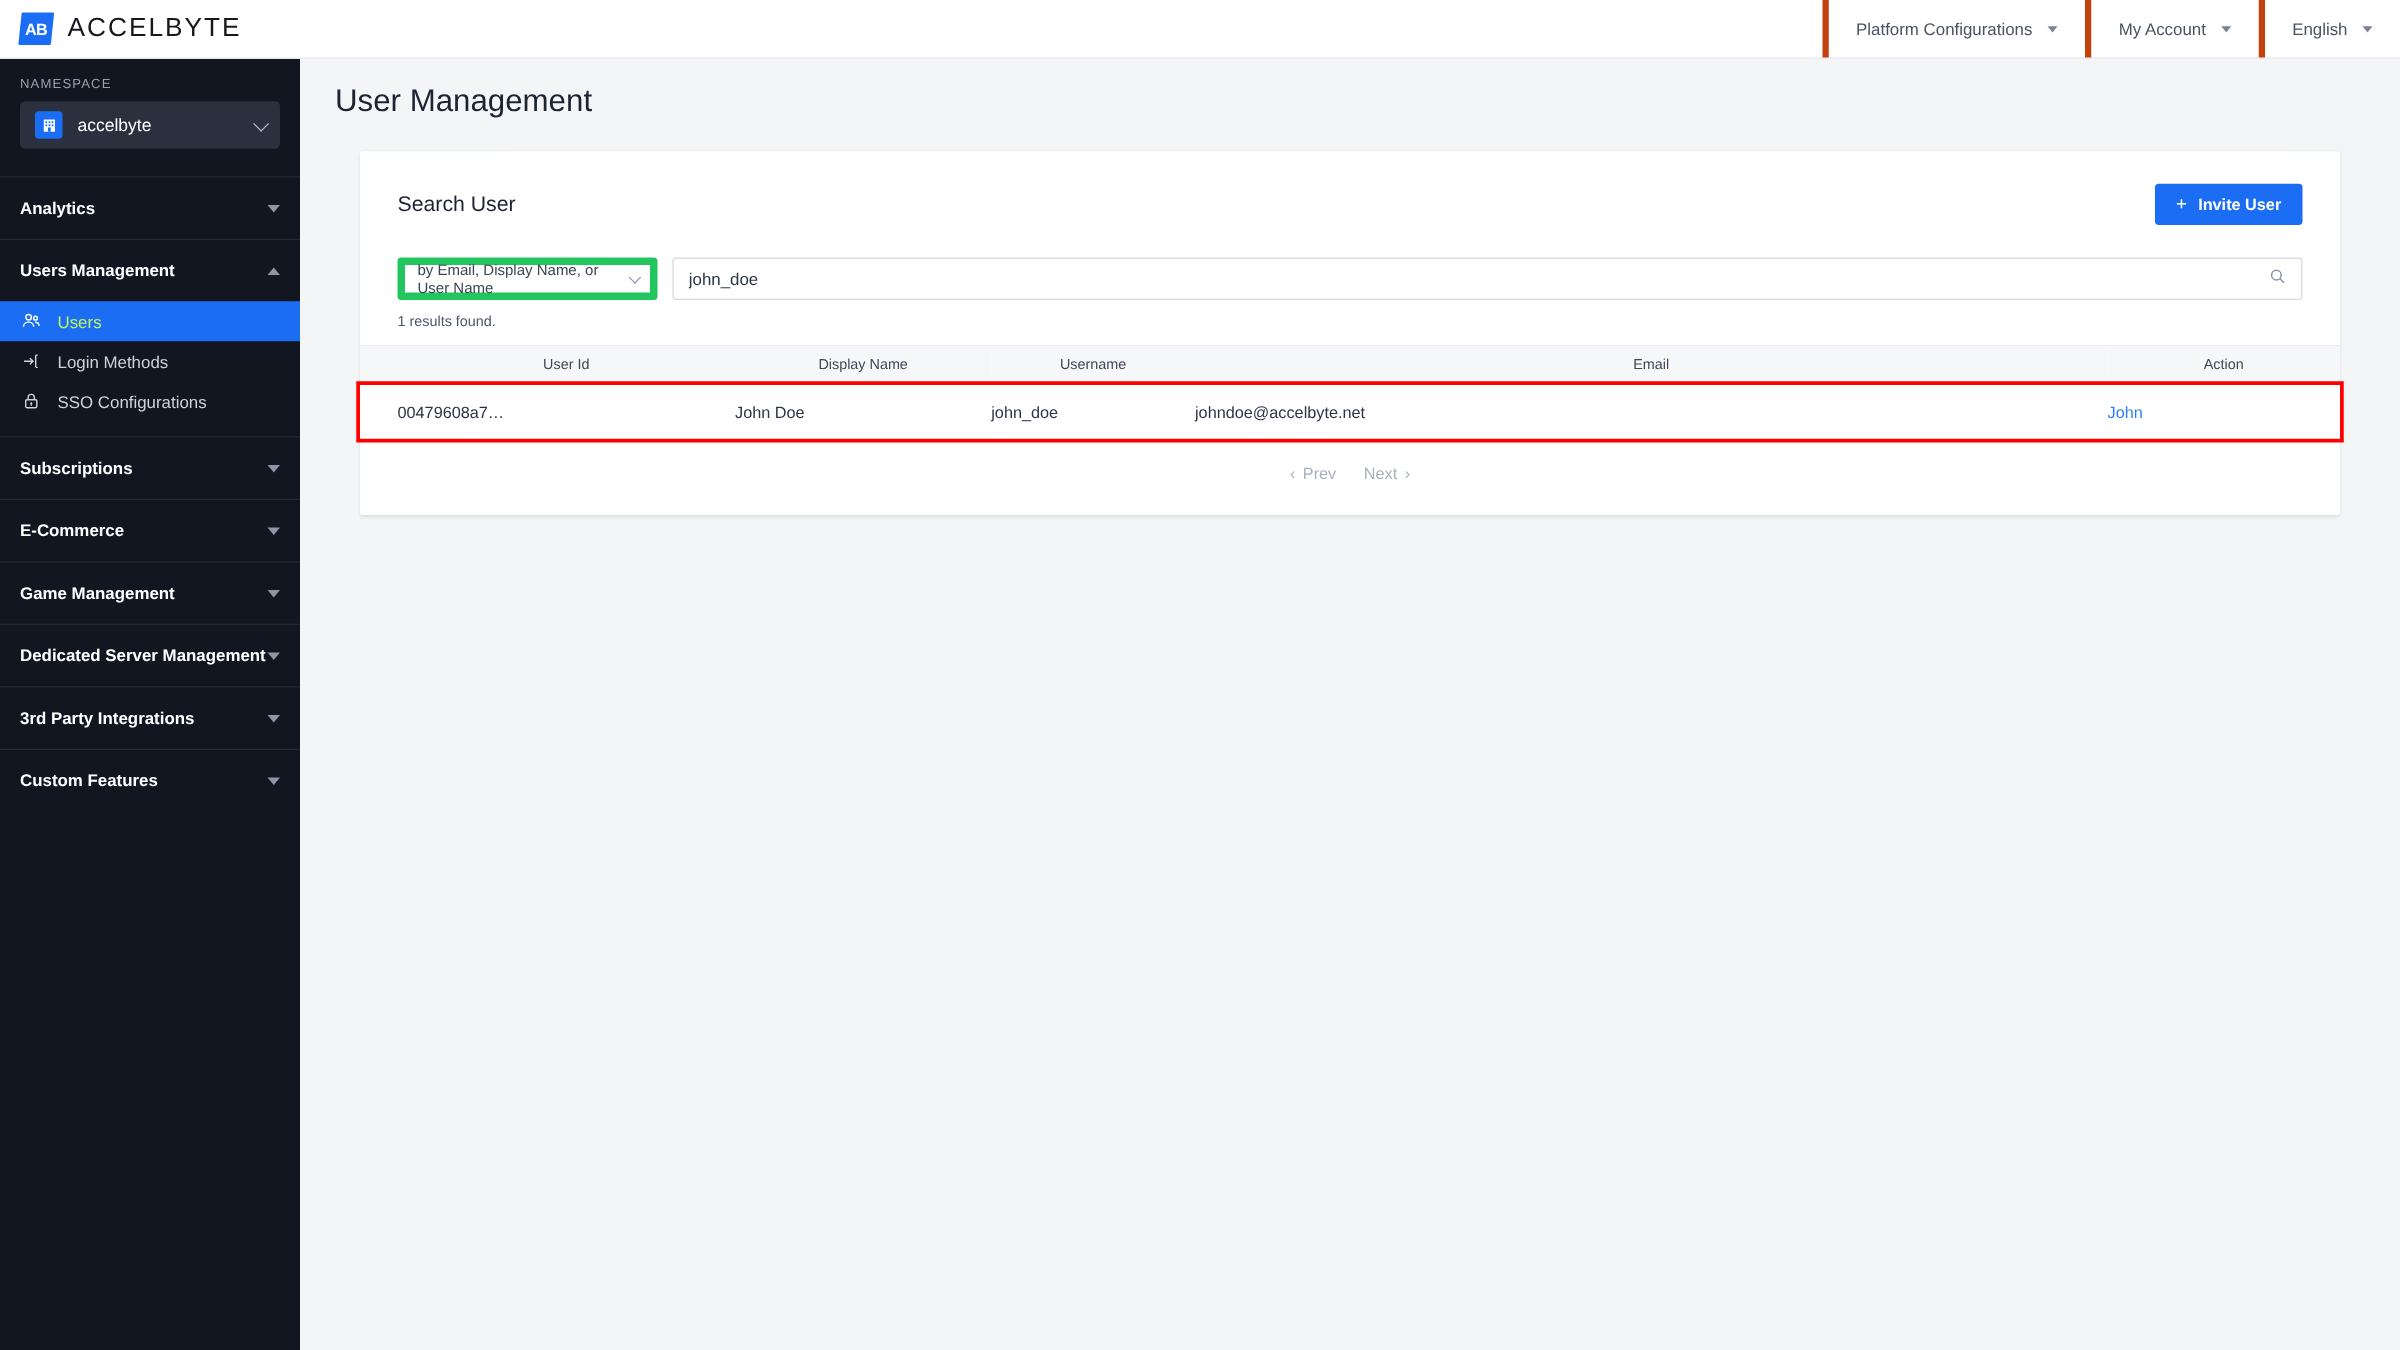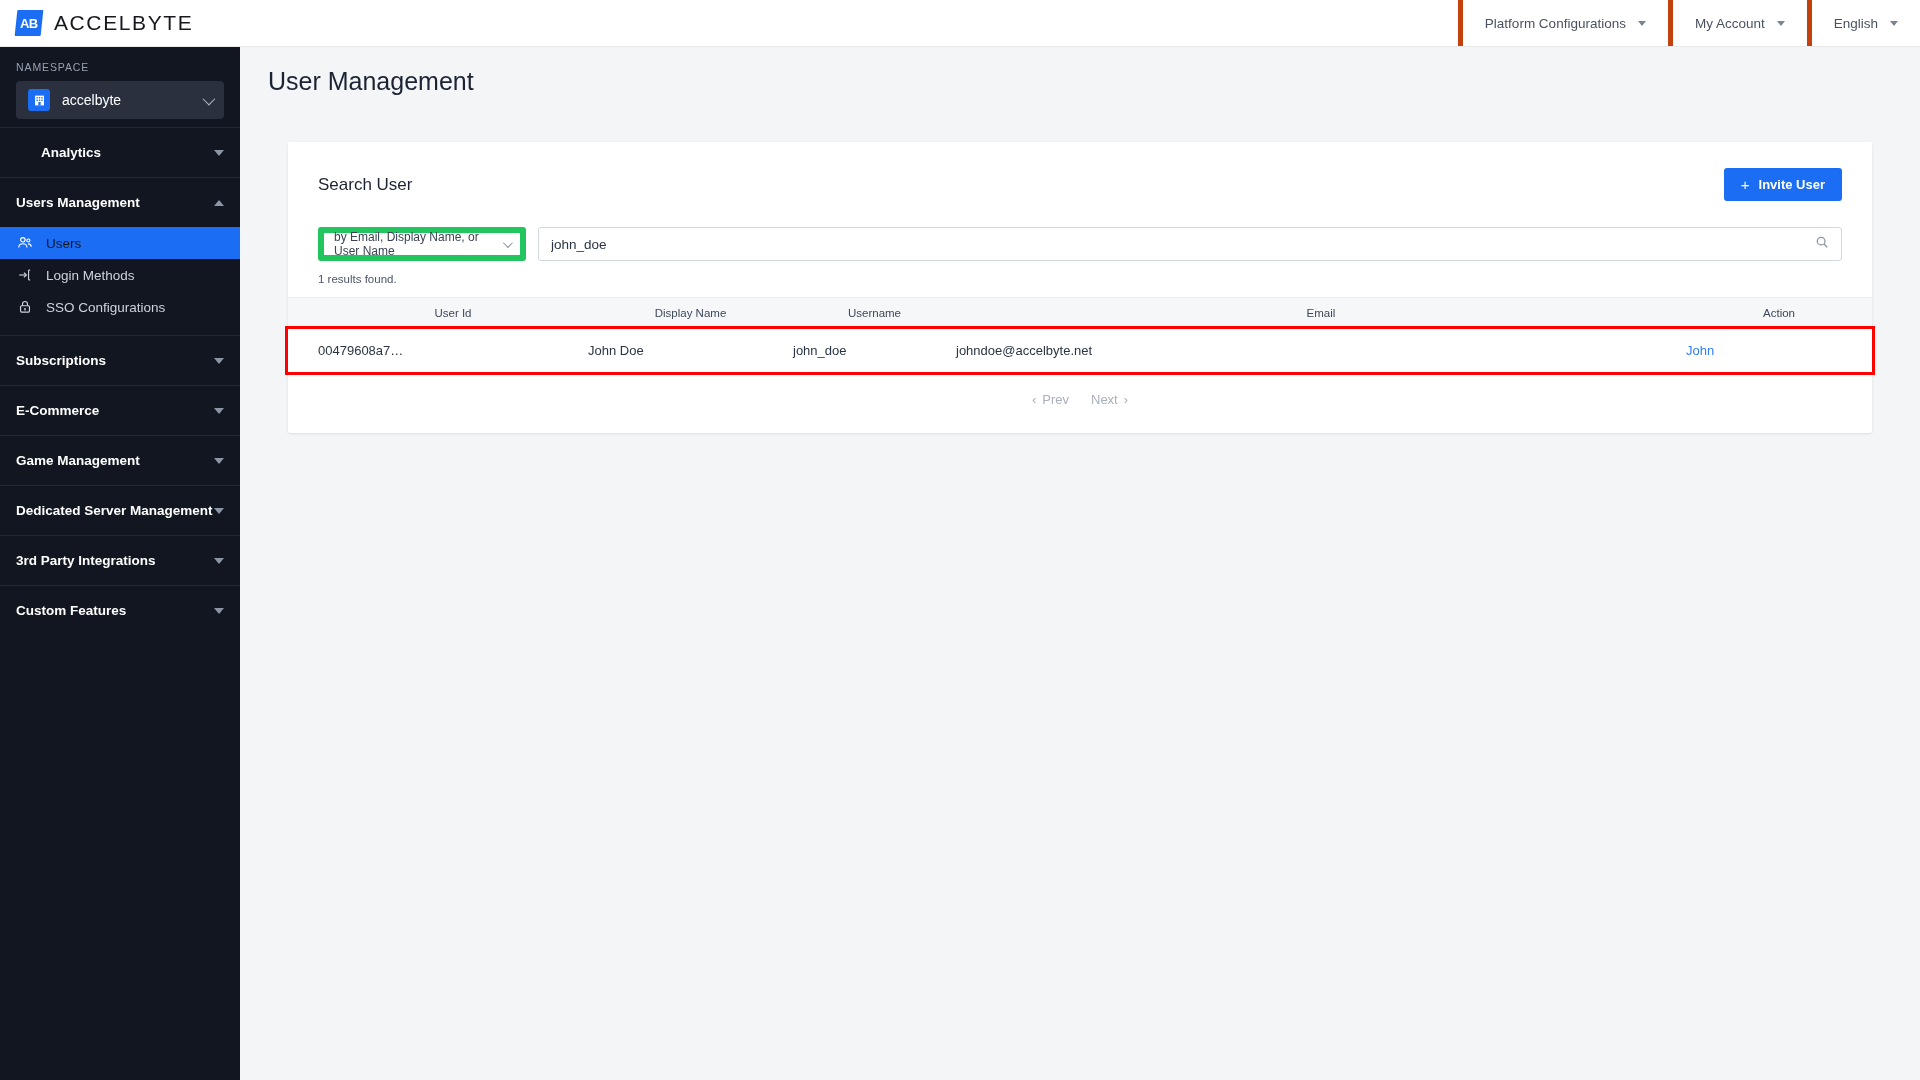--- a/index.html
+++ b/index.html
@@ -112,35 +112,35 @@
     height: 32px; display: flex; align-items: center;
     gap: 12px; padding: 0 16px; cursor: pointer;
   }
   .nav-item.active { background: #1b6ef3; }
   .nav-item-icon {
     width: 18px; height: 18px;
     display: flex; align-items: center; justify-content: center;
     flex-shrink: 0;
   }
   .nav-item-label { font-size: 13.5px; color: #cdd3de; }
-  .nav-item.active .nav-item-label { color: #0f172a; }
+  .nav-item.active .nav-item-label { color: #bef264; }
   .nav-sub-pad { padding-bottom: 12px; }
 
   
   .page {
     position: absolute; top: 47px; left: 240px;
     width: 1680px; height: 1033px;
     background: #f4f5f7;
   }
   .page-title {
     font-size: 25px; color: #1c2433; font-weight: 400;
     padding: 20px 0 0 28px;
   }
   .card {
-    position: absolute; left: 48px; top: 95px;
+    position: absolute; left: 48px; top: 74px;
     width: 1584px;
     background: #ffffff;
     border-radius: 2px;
     box-shadow: 0 1px 3px rgba(20,30,50,.10);
   }
   .card-head {
     display: flex; align-items: center;
     padding: 26px 30px 0 30px;
   }
   .card-title { font-size: 17px; color: #1c2433; flex: 1; }
@@ -264,21 +264,21 @@
           <rect x="7.2" y="6.8" width="1.7" height="1.7" fill="#1b6ef3"></rect>
           <rect x="10.2" y="6.8" width="1.7" height="1.7" fill="#1b6ef3"></rect>
           <rect x="6.6" y="9.8" width="2.8" height="4.2" fill="#1b6ef3"></rect>
         </svg>
       </span>
       <span class="ns-name">accelbyte</span>
       <span class="chev-d"></span>
     </div>
   </div>
 
-  <div class="nav-group" style="margin-top:4px;padding-left:25px;">
+  <div class="nav-group" style="margin-top:18px;">
     <div class="nav-head">
       <span class="nav-head-label">Analytics</span>
       <span class="tri-d"></span>
     </div>
   </div>
 
   <div class="nav-group">
     <div class="nav-head">
       <span class="nav-head-label">Users Management</span>
       <span class="tri-u"></span>

